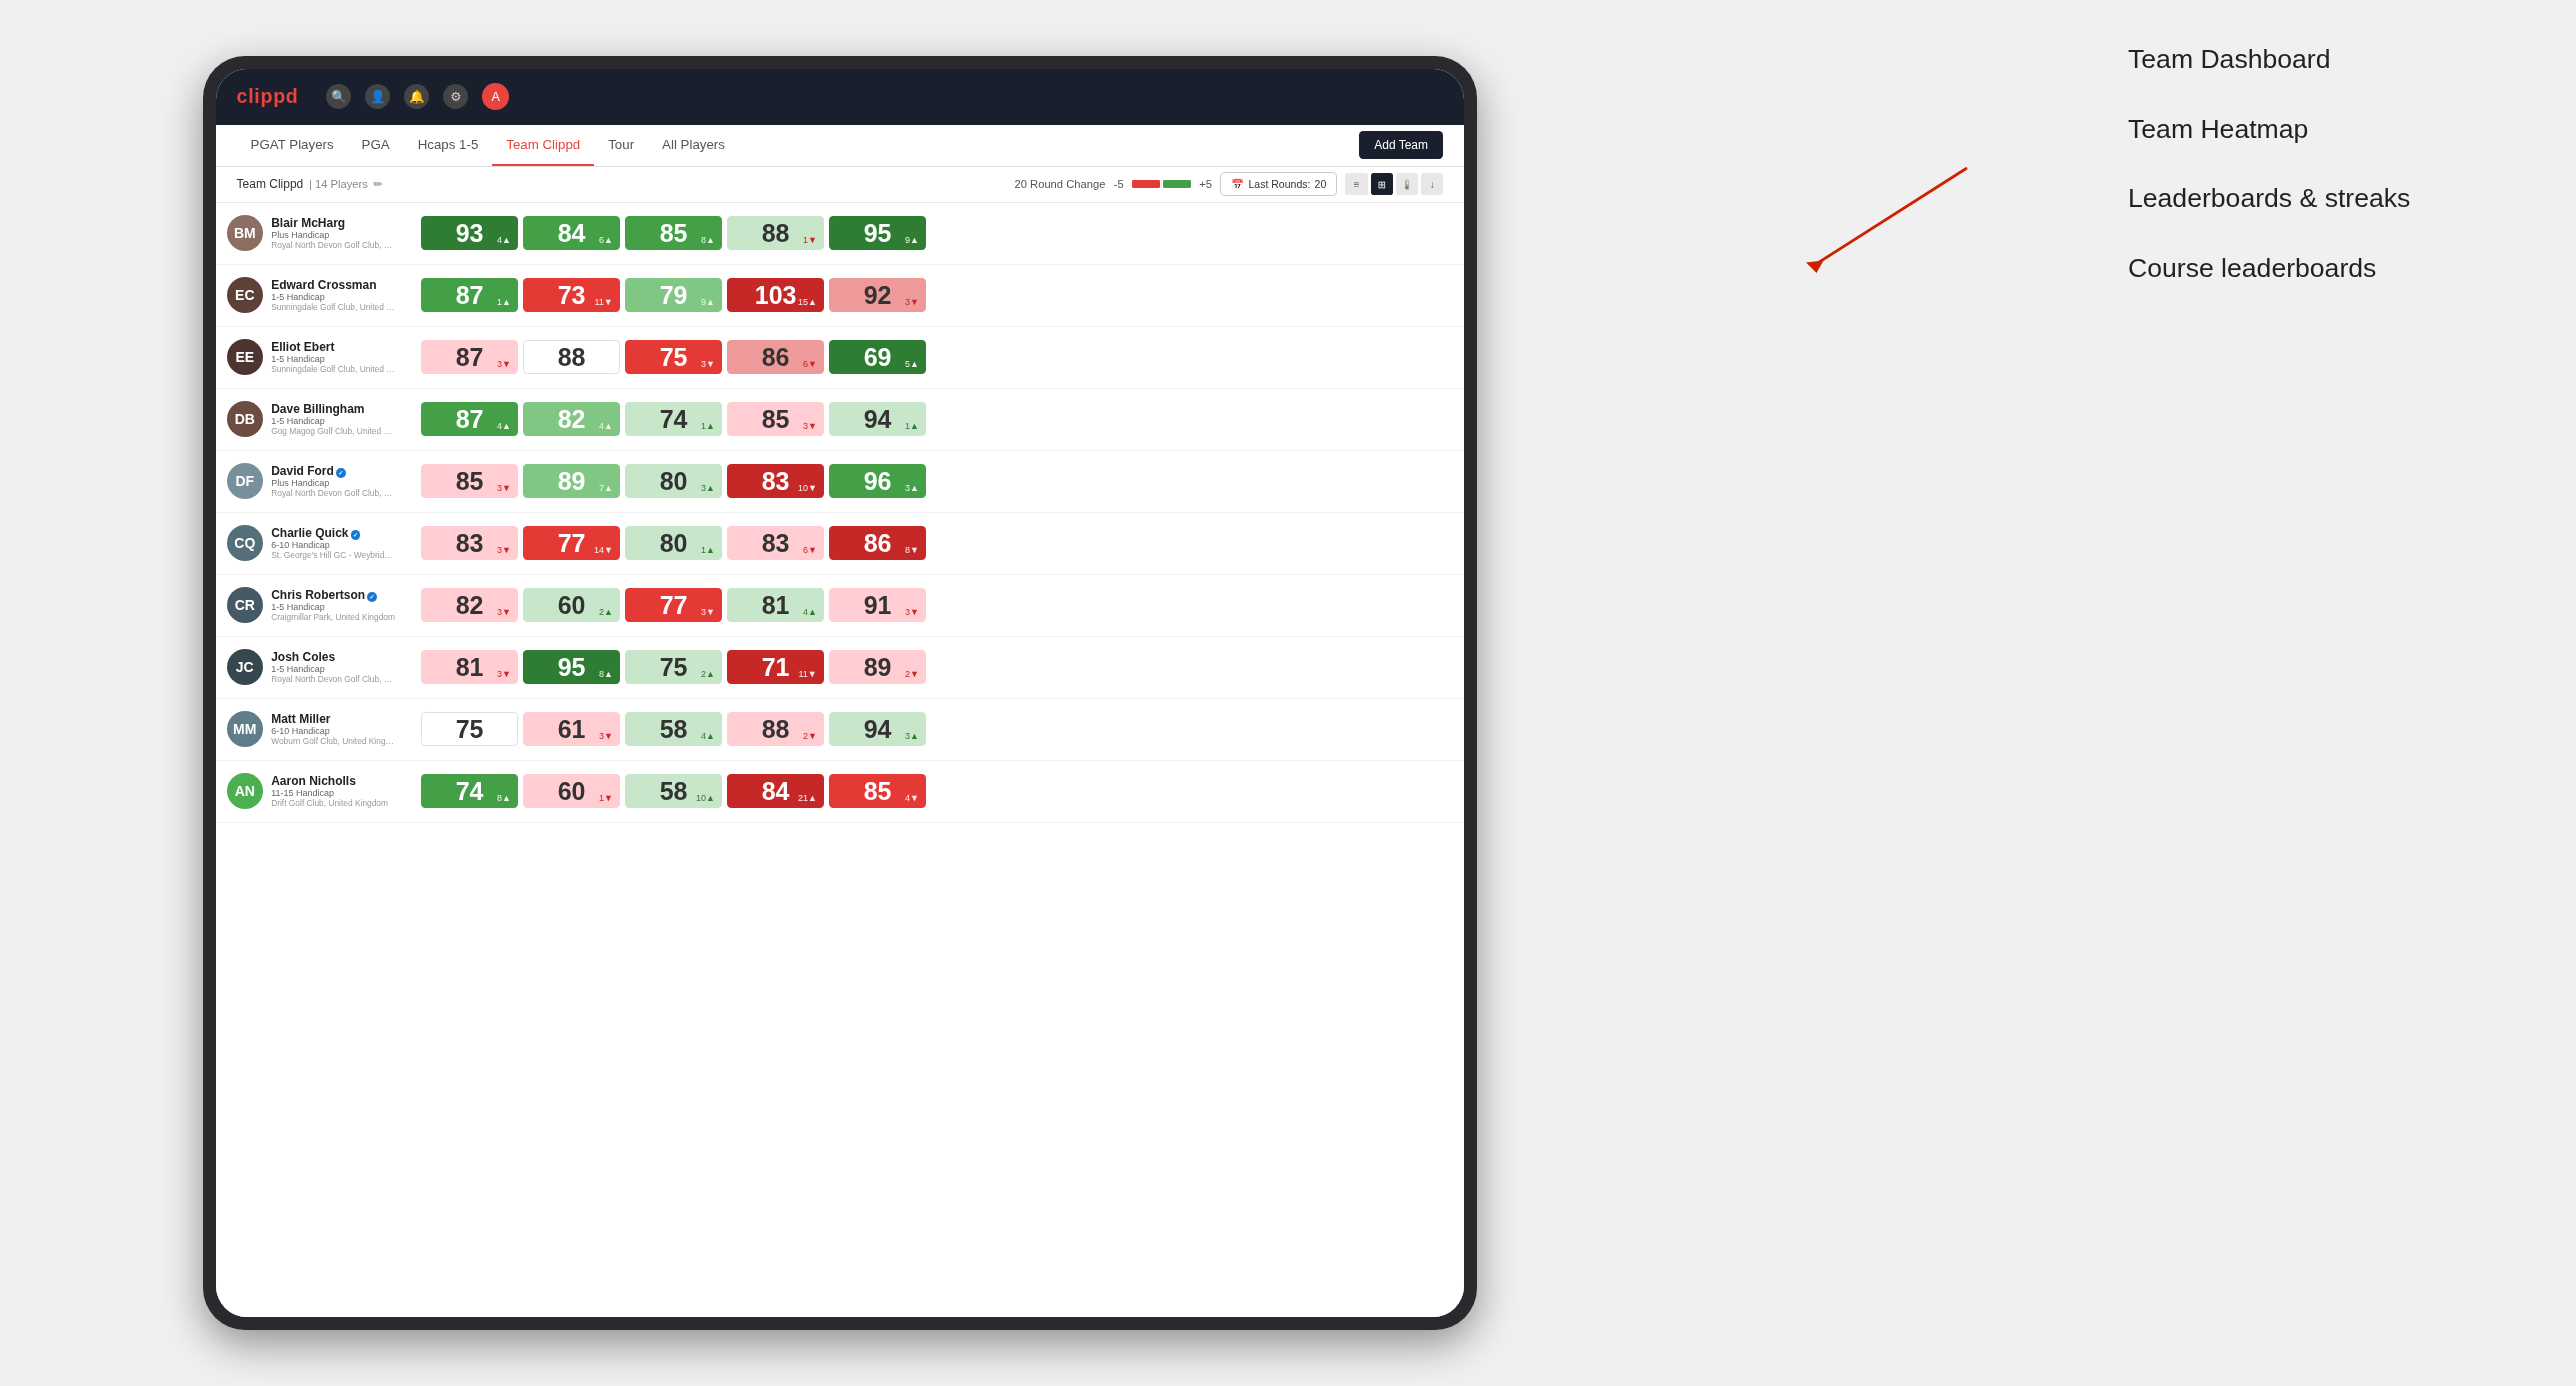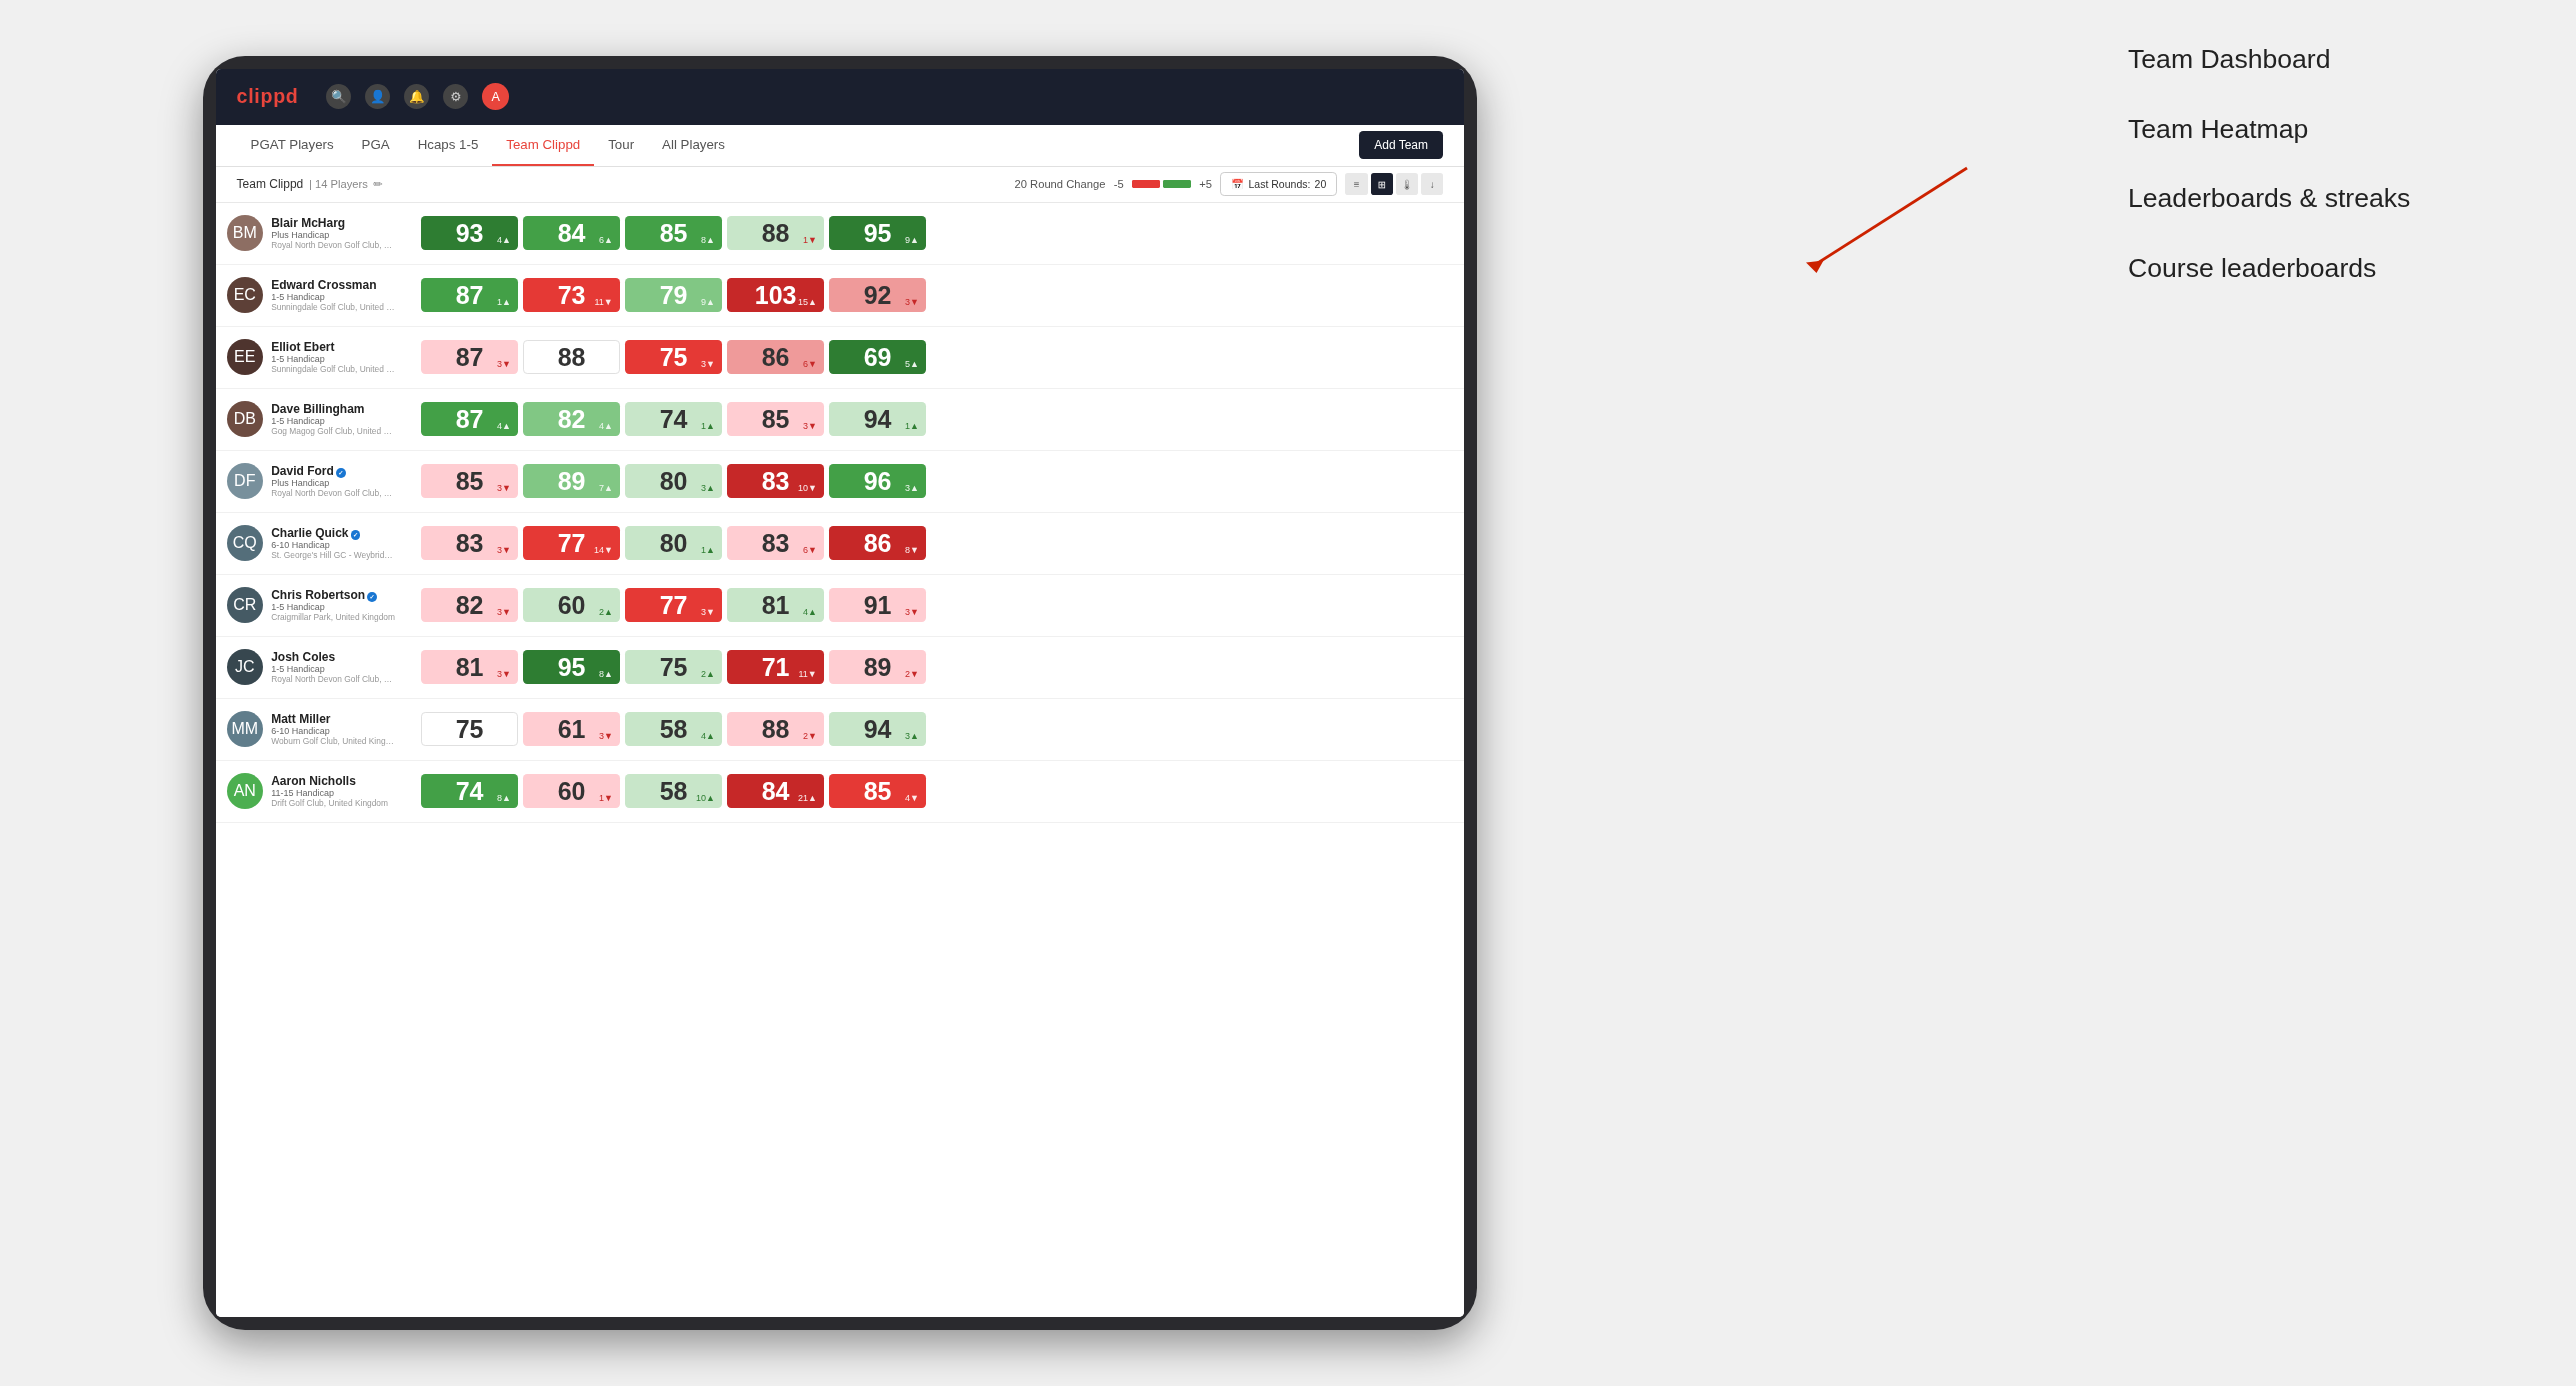--- a/index.html
+++ b/index.html
@@ -54,21 +54,21 @@
       height: 1274px;
       background: #2a2a2e;
       border-radius: 42px;
       padding: 12.6px;
       box-shadow: 0 14px 42px rgba(0,0,0,0.4);
     }
     .tablet-screen {
       width: 100%;
       height: 100%;
       background: #fff;
-      border-radius: 5px;
+      border-radius: 31px;
       overflow: hidden;
       display: flex;
       flex-direction: column;
     }
 
     
     .top-nav {
       background: #1a1f2e;
       height: 56px;
       display: flex;
@@ -279,23 +279,23 @@
     .player-avatar {
       width: 36px;
       height: 36px;
       border-radius: 50%;
       background: #bbb;
       flex-shrink: 0;
       overflow: hidden;
       display: flex;
       align-items: center;
       justify-content: center;
-      font-size: 16px;
+      font-size: 14px;
       color: #fff;
-      font-weight: 400;
+      font-weight: 700;
     }
     .player-info { display: flex; flex-direction: column; }
     .player-name { font-size: 12px; font-weight: 600; color: #222; }
     .player-handicap { font-size: 9px; color: #666; }
     .player-club { font-size: 8.4px; color: #999; white-space: nowrap; overflow: hidden; text-overflow: ellipsis; max-width: 126px; }
 
     
     .score-cell {
       display: flex;
       align-items: center;

